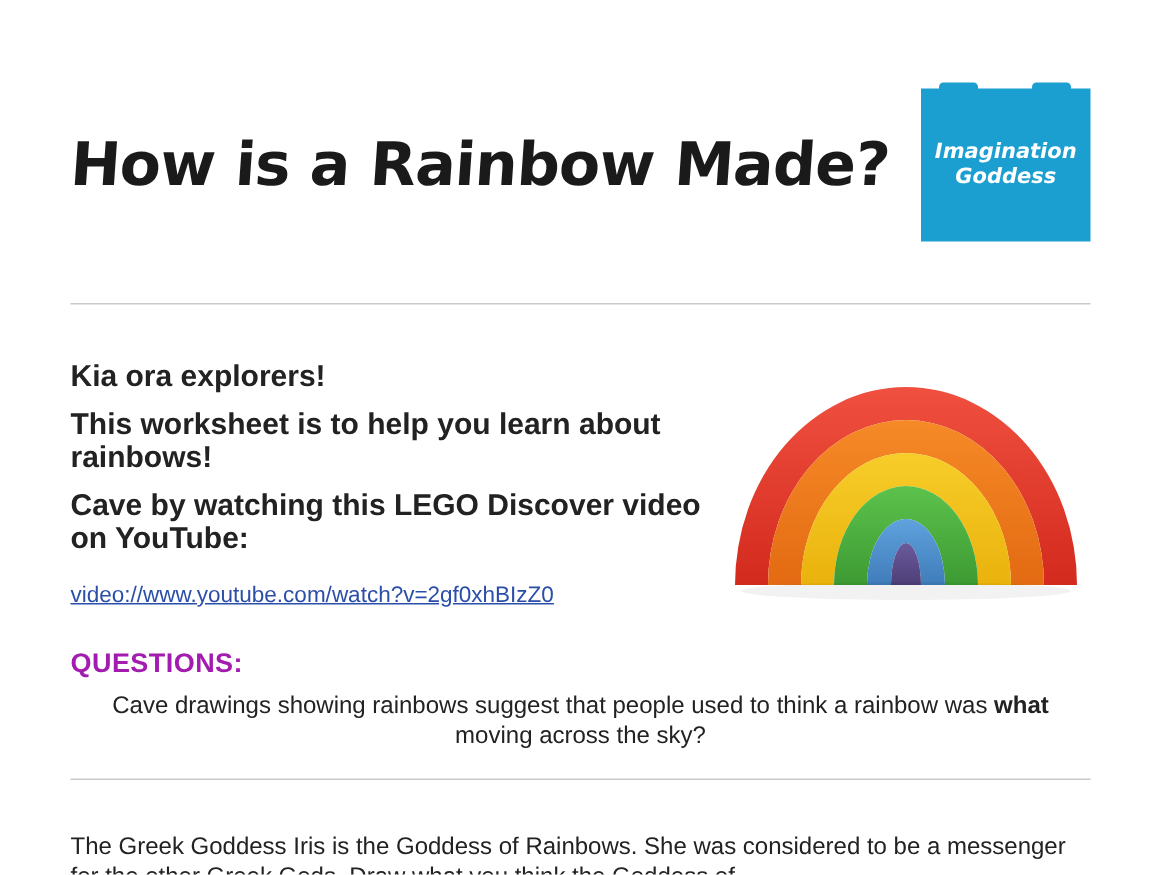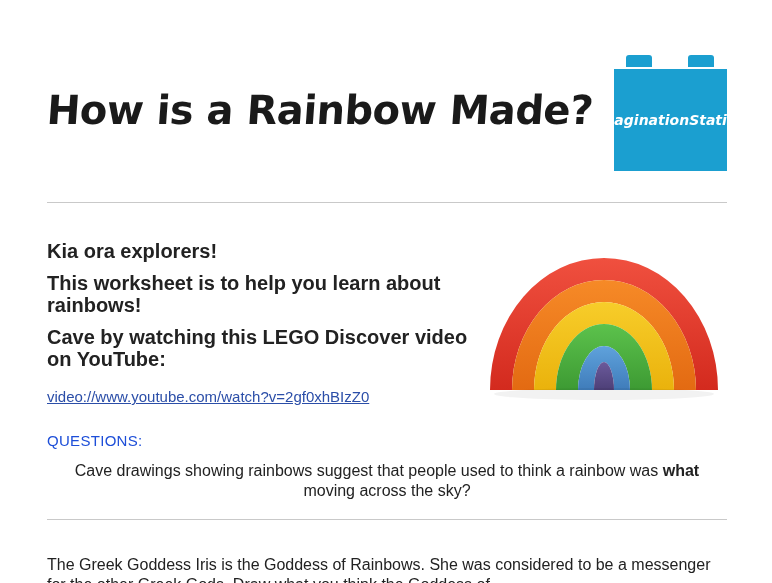--- a/index.html
+++ b/index.html
@@ -61,27 +61,27 @@
     top: 0;
     width: 26px;
     height: 12px;
     background: #1b9fd0;
     border-radius: 3px 3px 0 0;
   }
   .logo-stud.s1 { left: 12px; }
   .logo-stud.s2 { left: 74px; }
   .logo-body {
     position: absolute;
-    top: 14px;
+    top: 4px;
     left: 0;
     width: 113px;
     height: 102px;
     background: #1b9fd0;
     display: flex;
-    flex-direction: row;
+    flex-direction: column;
     align-items: center;
     justify-content: center;
   }
   .logo-line1 {
     color: #ffffff;
     font-family: "DejaVu Sans", sans-serif;
     font-style: italic;
     font-weight: bold;
     font-size: 14px;
     line-height: 17px;
@@ -136,23 +136,23 @@
     top: 240px;
     width: 232px;
     height: 164px;
   }
 
   
   .questions-head {
     position: absolute;
     left: 47px;
     top: 432px;
-    font-size: 15px;
-    font-weight: normal;
-    color: #1d4ed8;
+    font-size: 18px;
+    font-weight: bold;
+    color: #a21caf;
     letter-spacing: 0.3px;
   }
   .q1 {
     position: absolute;
     left: 47px;
     top: 461px;
     width: 680px;
     font-size: 16px;
     line-height: 20px;
     color: #222222;
@@ -178,21 +178,21 @@
   <div class="header">
     <div class="title">How is a Rainbow Made?</div>
 
     <div class="logo">
       <div class="logo-studs">
         <div class="logo-stud s1"></div>
         <div class="logo-stud s2"></div>
       </div>
       <div class="logo-body">
         <div class="logo-line1">Imagination</div>
-        <div class="logo-line2">Station</div>
+        <div class="logo-line2">Goddess</div>
       </div>
     </div>
   </div>
 
   <div class="rule rule-top"></div>
 
   <div class="intro">
     <p>Kia ora explorers!</p>
     <p>This worksheet is to help you learn about rainbows!</p>
     <p>Cave by watching this LEGO Discover video on YouTube:</p>

